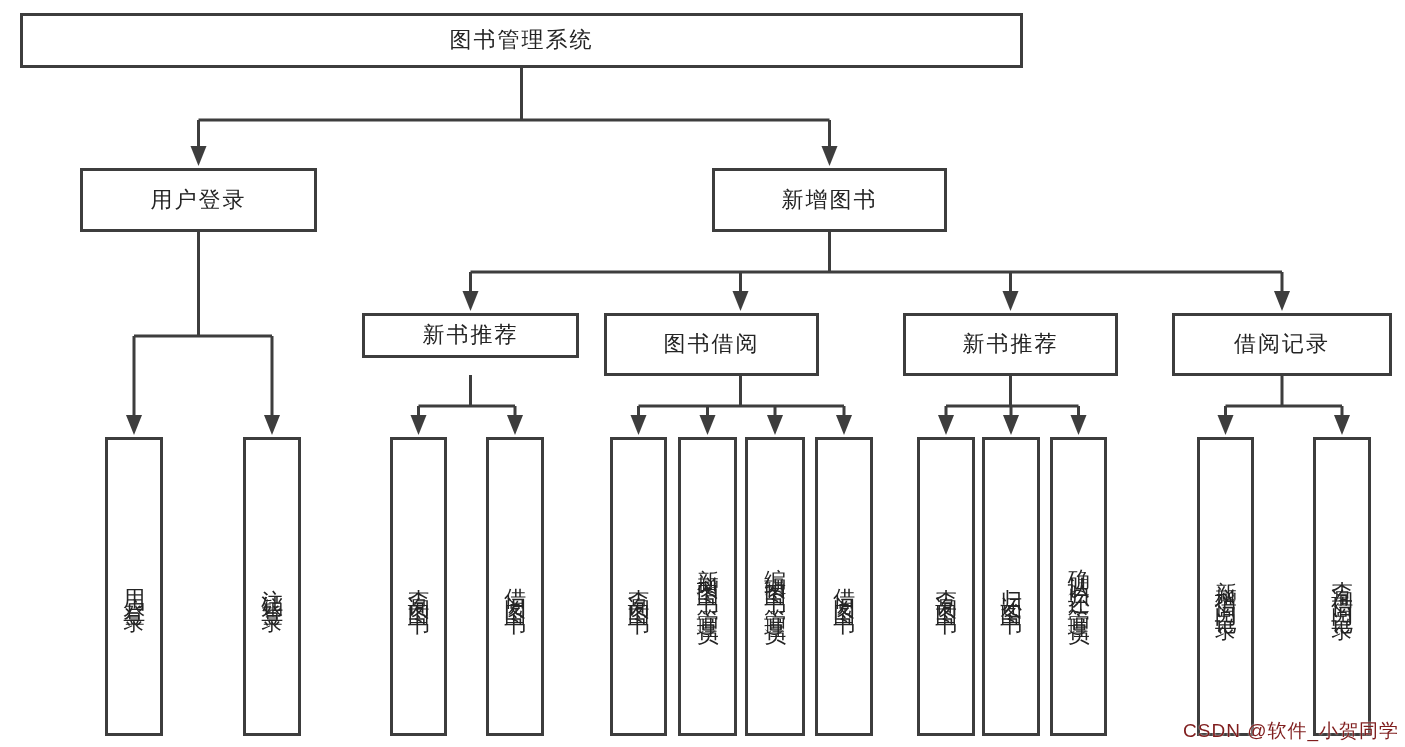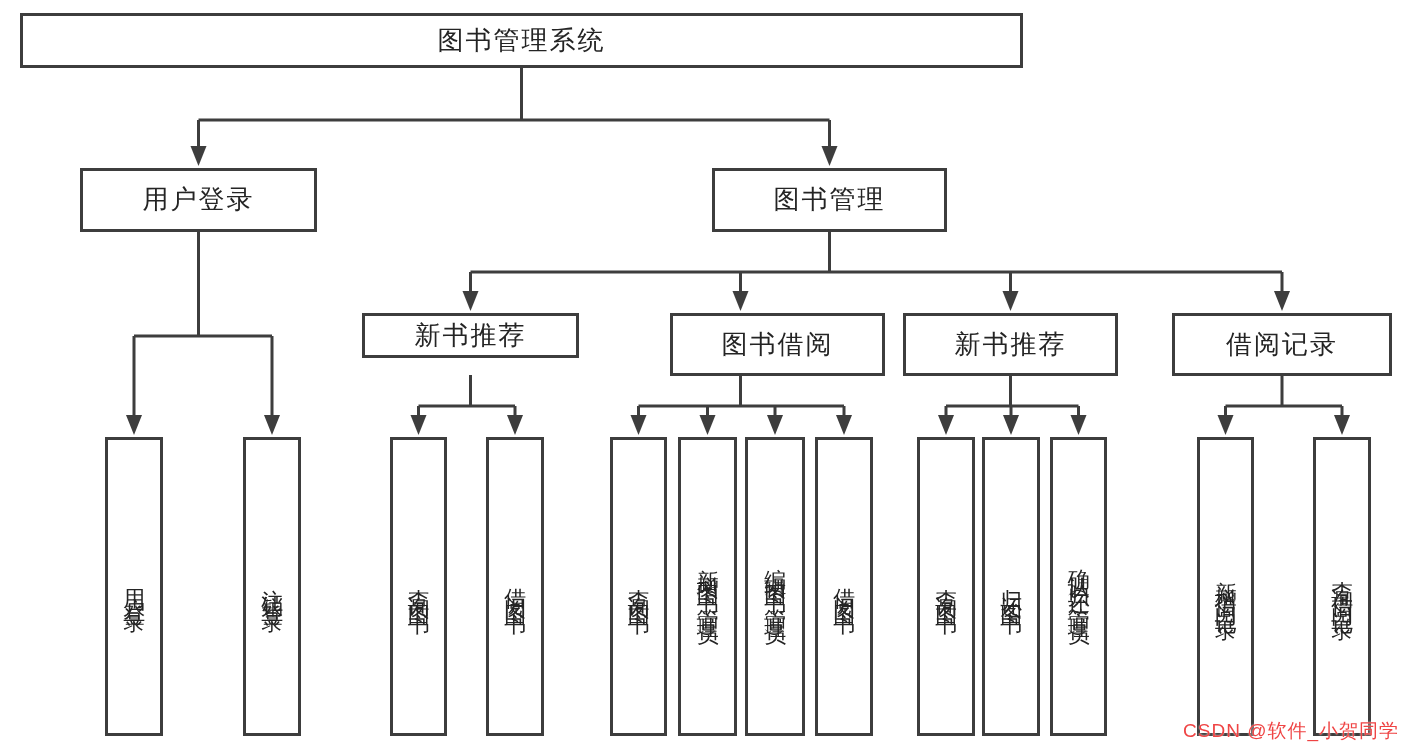--- a/index.html
+++ b/index.html
@@ -5,54 +5,54 @@
   html,body { margin:0; padding:0; background:#ffffff; }
   .canvas {
     position:relative; width:1405px; height:747px; background:#ffffff;
     font-family:"Liberation Sans", sans-serif; overflow:hidden;
   }
   .connectors { position:absolute; left:0; top:0; z-index:1; }
   .node {
     position:absolute; box-sizing:border-box; background:#ffffff;
     border:3px solid #3d3d3d; color:#242424;
     display:flex; align-items:center; justify-content:center;
-    font-size:26px; letter-spacing:2px; z-index:2; line-height:1.2;
+    font-size:22px; letter-spacing:2px; z-index:2; line-height:1.2;
   }
   .node.v {
     writing-mode:vertical-rl; text-orientation:mixed;
     letter-spacing:8px; font-size:22px;
   }
   
   #n-root      { left:20px;   top:13px;  width:1003px; height:55px; }
   
   #n-login     { left:80px;   top:168px; width:237px; height:64px; }
   #n-mgmt      { left:712px;  top:168px; width:235px; height:64px; }
   
   #n-newbook   { left:362px;  top:313px; width:217px; height:45px; }
-  #n-borrow    { left:670px;  top:313px; width:215px; height:63px; }
+  #n-borrow    { left:604px;  top:313px; width:215px; height:63px; }
   #n-current   { left:903px;  top:313px; width:215px; height:63px; }
   #n-records   { left:1172px; top:313px; width:220px; height:63px; }
   
   .leaf        { top:437px; height:299px; }
   #l-ulogin    { left:105px;  width:58px; }
   #l-ulogout   { left:243px;  width:58px; }
   #l-nb-query  { left:390px;  width:57px; }
   #l-nb-borrow { left:486px;  width:58px; }
   #l-bb-query  { left:610px;  width:57px; }
   #l-bb-add    { left:678px;  width:59px; }
   #l-bb-edit   { left:745px;  width:60px; }
   #l-bb-borrow { left:815px;  width:58px; }
   #l-cb-query  { left:917px;  width:58px; }
   #l-cb-return { left:982px;  width:58px; }
   #l-cb-confirm{ left:1050px; width:57px; }
   #l-br-add    { left:1197px; width:57px; }
   #l-br-query  { left:1313px; width:58px; }
   .watermark {
     position:absolute; right:6px; bottom:3px; z-index:5;
-    font-size:19px; color:#ef4444; letter-spacing:1px;
+    font-size:19px; color:#7f1d1d; letter-spacing:1px;
     text-shadow:0 0 2px #ffffff;
   }
 </style>
 </head>
 <body>
 
 <div class="canvas">
 
   <svg class="connectors" width="1405" height="747" viewBox="0 0 1405 747">
     <path fill="none" stroke="#3d3d3d" stroke-width="3" d="M521.5 68 V120 M198.5 120 H829.5 M198.5 120 V148 M829.5 120 V148
@@ -81,21 +81,21 @@
       <polygon points="1003,415 1019,415 1011,435"></polygon>
       <polygon points="1070.5,415 1086.5,415 1078.5,435"></polygon>
       <polygon points="1217.5,415 1233.5,415 1225.5,435"></polygon>
       <polygon points="1334,415 1350,415 1342,435"></polygon>
     </g>
   </svg>
 
   <div class="node" id="n-root">图书管理系统</div>
 
   <div class="node" id="n-login">用户登录</div>
-  <div class="node" id="n-mgmt">图书管理</div>
+  <div class="node" id="n-mgmt">新增图书</div>
 
   <div class="node" id="n-newbook">新书推荐</div>
   <div class="node" id="n-borrow">图书借阅</div>
   <div class="node" id="n-current">新书推荐</div>
   <div class="node" id="n-records">借阅记录</div>
 
   <div class="node v leaf" id="l-ulogin">用户登录</div>
   <div class="node v leaf" id="l-ulogout">注销登录</div>
 
   <div class="node v leaf" id="l-nb-query">查询图书</div>

